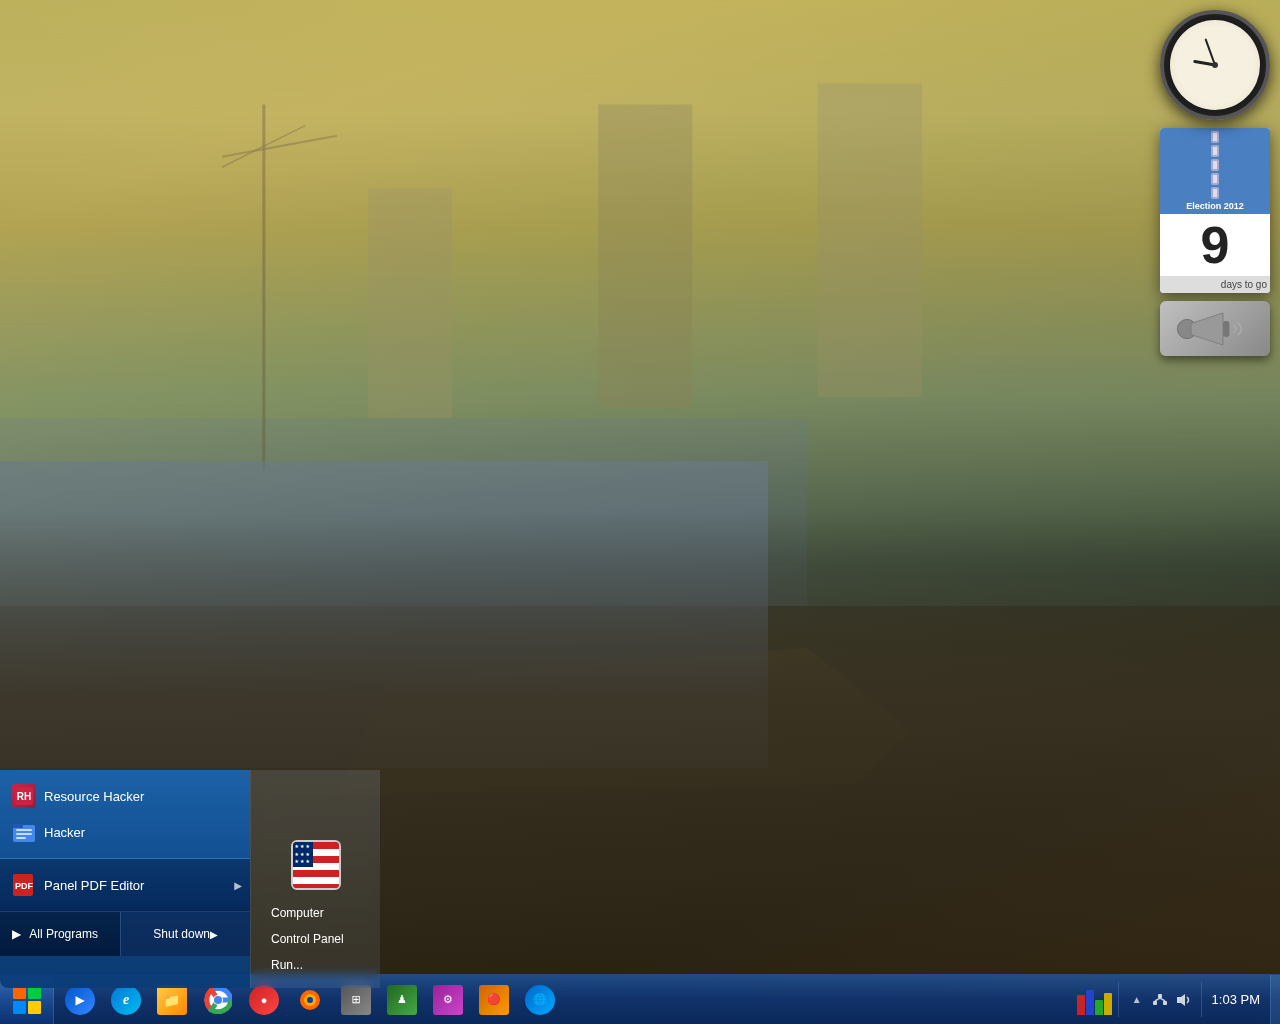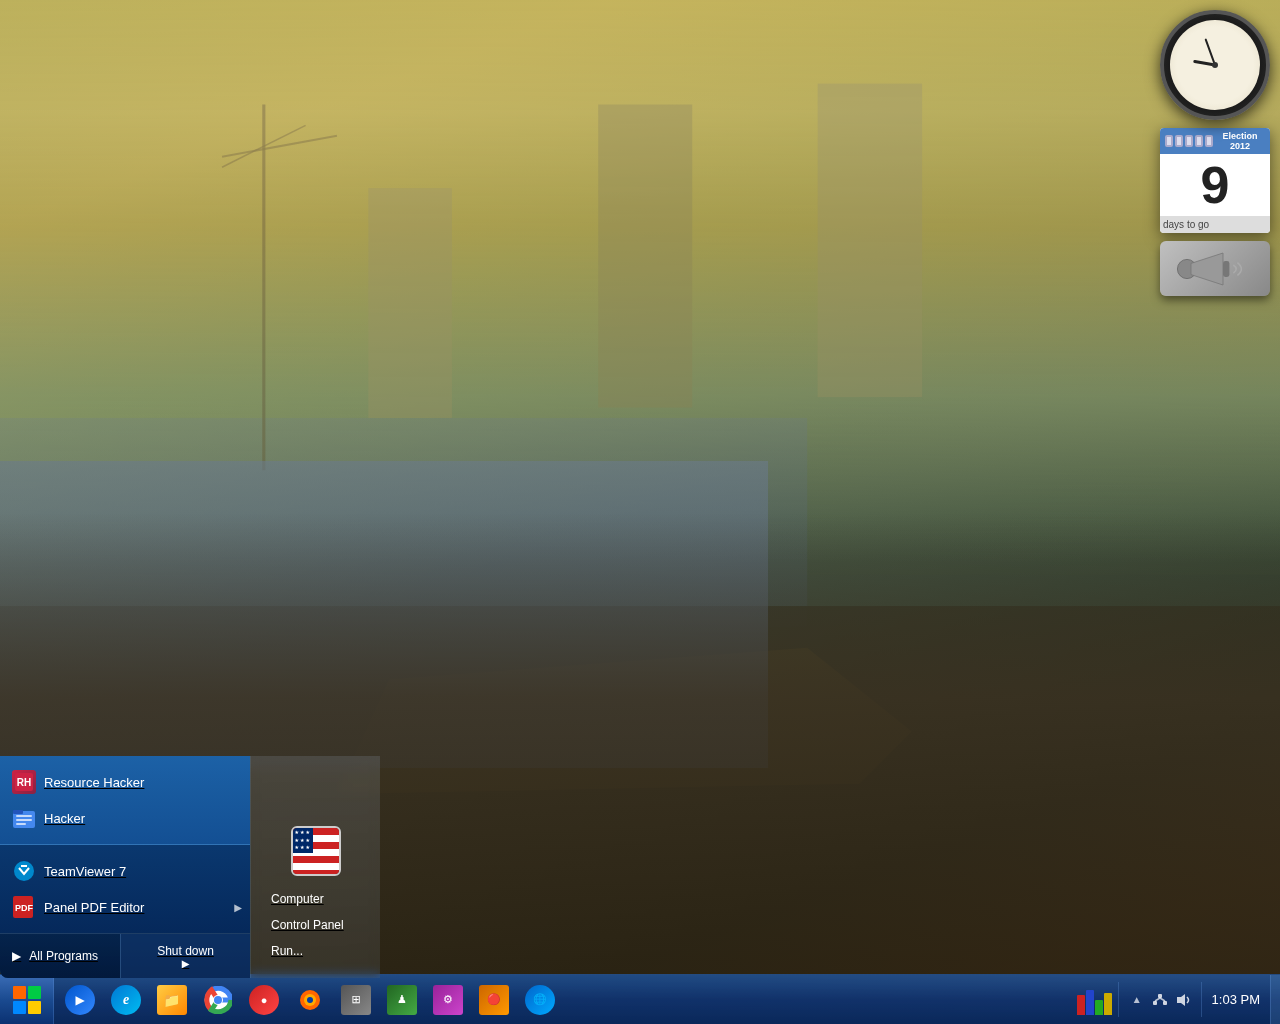--- a/index.html
+++ b/index.html
@@ -125,20 +125,21 @@
       overflow: hidden;
       box-shadow: 0 4px 15px rgba(0,0,0,0.5);
     }
 
     .election-top {
       background: #4a7fc1;
       padding: 3px 5px;
       display: flex;
       gap: 2px;
       align-items: center;
+      flex-direction: column;
     }
 
     .election-ring {
       width: 8px;
       height: 12px;
       border: 2px solid #aac;
       border-radius: 2px;
       background: #dde;
     }
 
@@ -155,21 +156,21 @@
       text-align: center;
       font-size: 52px;
       font-weight: bold;
       color: #222;
       line-height: 1;
       padding: 5px 0;
     }
 
     .election-days {
       background: #ddd;
-      text-align: left;
+      text-align: right;
       font-size: 10px;
       color: #444;
       padding: 3px;
     }
 
     #speaker-widget {
       width: 110px;
       height: 55px;
       background: linear-gradient(135deg, #c0c0c0, #888);
       border-radius: 6px;
@@ -181,26 +182,25 @@
     }
 
     .speaker-icon-svg {
       width: 80px;
       height: 40px;
     }
 
     
     #start-menu {
       position: absolute;
-      bottom: 46px;
+      bottom: 36px;
       left: 0;
       width: 424px;
       background: transparent;
       z-index: 100;
-      text-decoration: underline;
     }
 
     .start-menu-container {
       display: flex;
       background: transparent;
     }
 
     .start-menu-left {
       width: 250px;
       background: linear-gradient(180deg, rgba(15, 80, 140, 0.92) 0%, rgba(10, 60, 120, 0.95) 100%);
@@ -294,21 +294,20 @@
       width: 130px;
       height: 100%;
       display: flex;
       align-items: center;
       justify-content: center;
       background: rgba(20, 60, 120, 0.5);
       border-left: 1px solid rgba(100, 150, 200, 0.3);
       color: white;
       font-size: 12px;
       cursor: pointer;
-      flex-direction: column;
     }
 
     
     #taskbar {
       position: absolute;
       bottom: 0;
       left: 0;
       width: 1280px;
       height: 50px;
       background: linear-gradient(180deg, rgba(30, 80, 150, 0.85) 0%, rgba(15, 50, 110, 0.95) 50%, rgba(10, 40, 90, 1) 100%);
@@ -586,30 +585,20 @@
               <rect x="3" y="8" width="16" height="2" rx="1" fill="white" opacity="0.7"></rect>
               <rect x="3" y="12" width="16" height="2" rx="1" fill="white" opacity="0.7"></rect>
               <rect x="3" y="16" width="10" height="2" rx="1" fill="white" opacity="0.7"></rect>
             </svg>
           </div>
           <span>Hacker</span>
         </div>
       </div>
       <div class="start-menu-bottom-section">
 
-        <div class="menu-item">
-          <div class="menu-item-icon">
-            <svg width="22" height="22" viewBox="0 0 22 22">
-              <circle cx="11" cy="11" r="10" fill="#0088cc"></circle>
-              <path d="M6 8 L11 14 L16 8" stroke="white" stroke-width="2" fill="none"></path>
-              <path d="M8 6 L14 6" stroke="white" stroke-width="2"></path>
-            </svg>
-          </div>
-          <span>TeamViewer 7</span>
-        </div>
 
         <div class="menu-item">
           <div class="menu-item-icon">
             <svg width="22" height="22" viewBox="0 0 22 22">
               <rect width="20" height="22" rx="2" fill="#cc2222"></rect>
               <text x="11" y="15" font-size="9" fill="white" text-anchor="middle" font-weight="bold">PDF</text>
             </svg>
           </div>
           <span>Panel PDF Editor</span>
           <span class="menu-item-arrow">▶</span>

